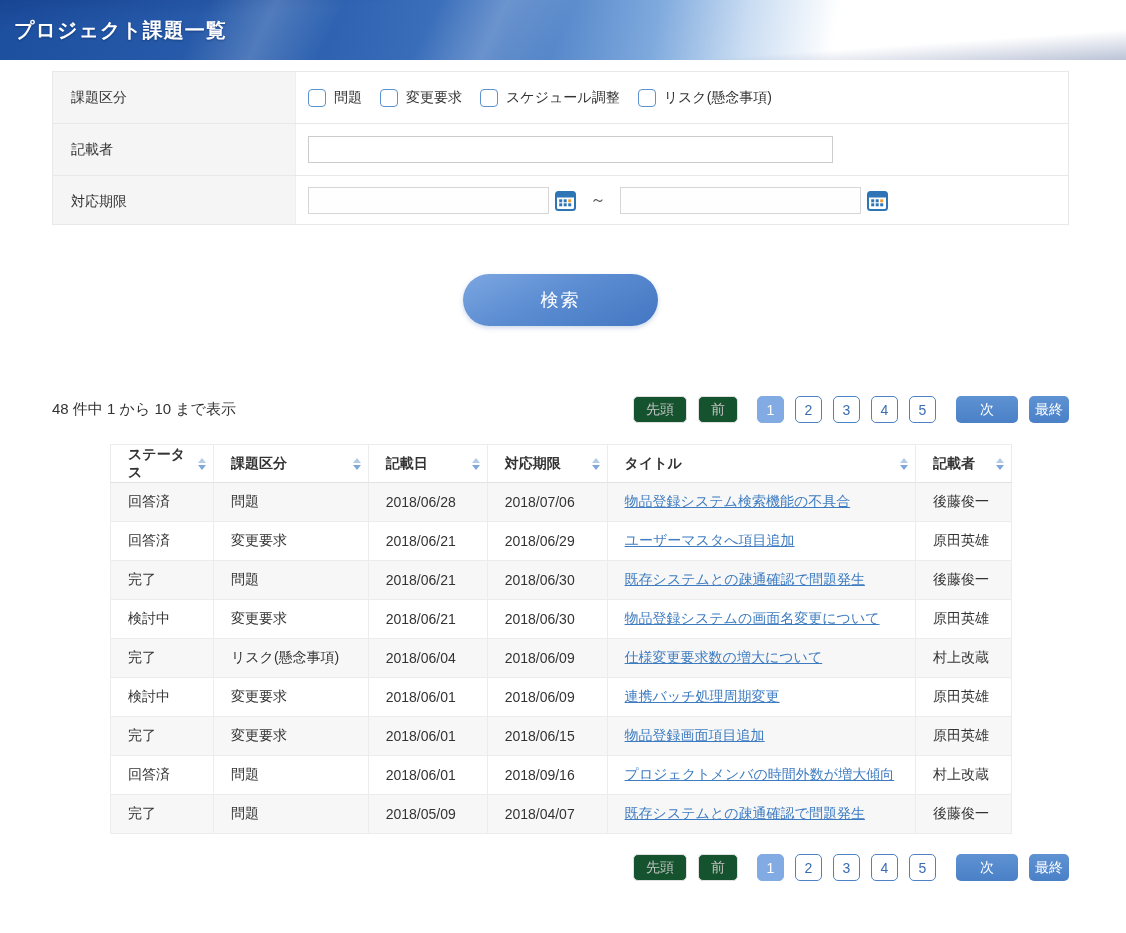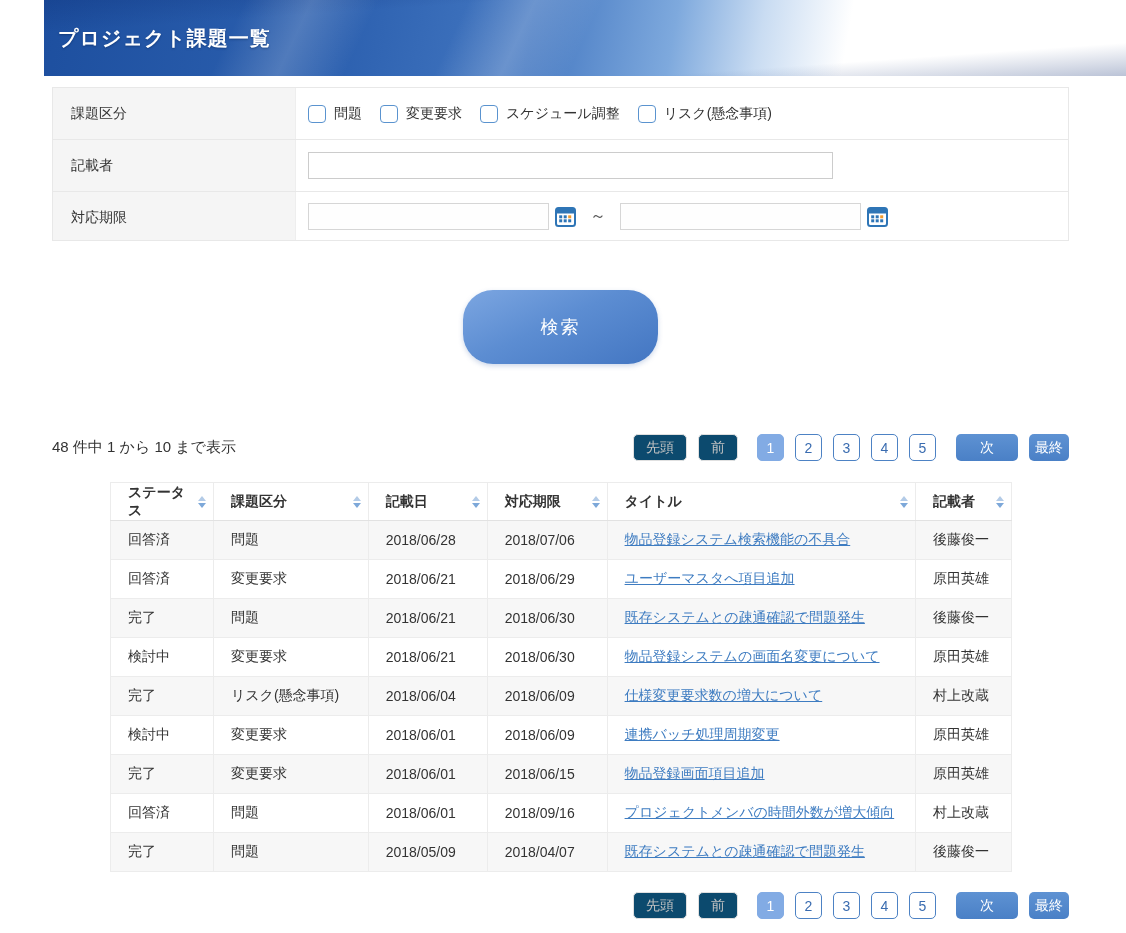--- a/index.html
+++ b/index.html
@@ -4,27 +4,26 @@
 <style>
   * { margin:0; padding:0; box-sizing:border-box; }
   html,body { background:#fff; }
   body {
     width:1126px; height:933px; overflow:hidden; position:relative;
     font-family:"Liberation Sans","DejaVu Sans",sans-serif; color:#333;
   }
 
   
   .app-header {
-    height:76px; position:relative; display:flex; align-items:center;
+    height:60px; position:relative; display:flex; align-items:center;
     background-image:
       linear-gradient(115deg, rgba(255,255,255,0) 18%, rgba(255,255,255,0.18) 24%, rgba(255,255,255,0) 30%),
       linear-gradient(115deg, rgba(255,255,255,0) 38%, rgba(255,255,255,0.22) 44%, rgba(255,255,255,0) 50%),
       linear-gradient(176deg, rgba(10,40,110,0.25) 0%, rgba(10,40,110,0) 22%, rgba(10,40,110,0) 78%, rgba(10,40,110,0.28) 100%),
       linear-gradient(100deg, #1d4f9f 0%, #2d61b0 28%, #4377c1 45%, #7ea9dd 58%, #c9dcf2 66%, #ffffff 74%, #ffffff 100%);
-    margin-left: 44px;
   }
   .app-title {
     color:#fff; font-size:20px; font-weight:bold; padding-left:14px; letter-spacing:1px;
     text-shadow:0 1px 2px rgba(0,30,80,0.45);
   }
 
   .content { padding-left:52px; padding-right:57px; }
 
   
   .search-form { margin-top:11px; border:1px solid #e8e8e8; }
@@ -53,34 +52,34 @@
   .date-input {
     width:241px; height:27px; border:1px solid #d6d6d6; background:#fefefe;
     font-size:14px; padding:0 6px; font-family:inherit;
   }
   .calendar-btn { background:none; border:none; cursor:pointer; margin-left:6px; padding:0; line-height:0; }
   .tilde { color:#555; font-size:16px; margin:0 14px 0 14px; }
 
   
   .search-btn-wrap { margin-top:49px; text-align:center; }
   .search-button {
-    width:195px; height:74px; border:none; border-radius:30px; cursor:pointer;
+    width:195px; height:52px; border:none; border-radius:30px; cursor:pointer;
     background:linear-gradient(155deg, #7ca6e1 0%, #5c8dd2 45%, #4376c2 100%);
     color:#fff; font-size:18px; font-family:inherit; letter-spacing:2px;
     box-shadow:0 2px 5px rgba(60,100,170,0.25);
   }
 
   
   .results-bar { margin-top:70px; display:flex; justify-content:space-between; align-items:center; }
   .results-summary { font-size:15px; color:#333; }
 
   .pager { display:flex; align-items:center; gap:11px; }
   .pager button { font-family:inherit; font-size:14px; cursor:pointer; }
   .pg-btn {
-    height:27px; padding:0 12px; background:#0c4a6e; border:1px solid #e0e0e0;
+    height:27px; padding:0 12px; background:#14532d; border:1px solid #e0e0e0;
     border-radius:5px; color:#c2c2c2;
   }
   .pg-disabled { cursor:default; }
   .pg-num {
     width:27px; height:27px; background:#fff; border:1px solid #4d82c4;
     border-radius:5px; color:#3a6cb0; padding:0;
   }
   .pg-num.pg-active { background:#82abe4; border-color:#82abe4; color:#fff; margin-left:8px; }
   .pg-filled {
     height:27px; border:none; border-radius:5px; color:#fff;

